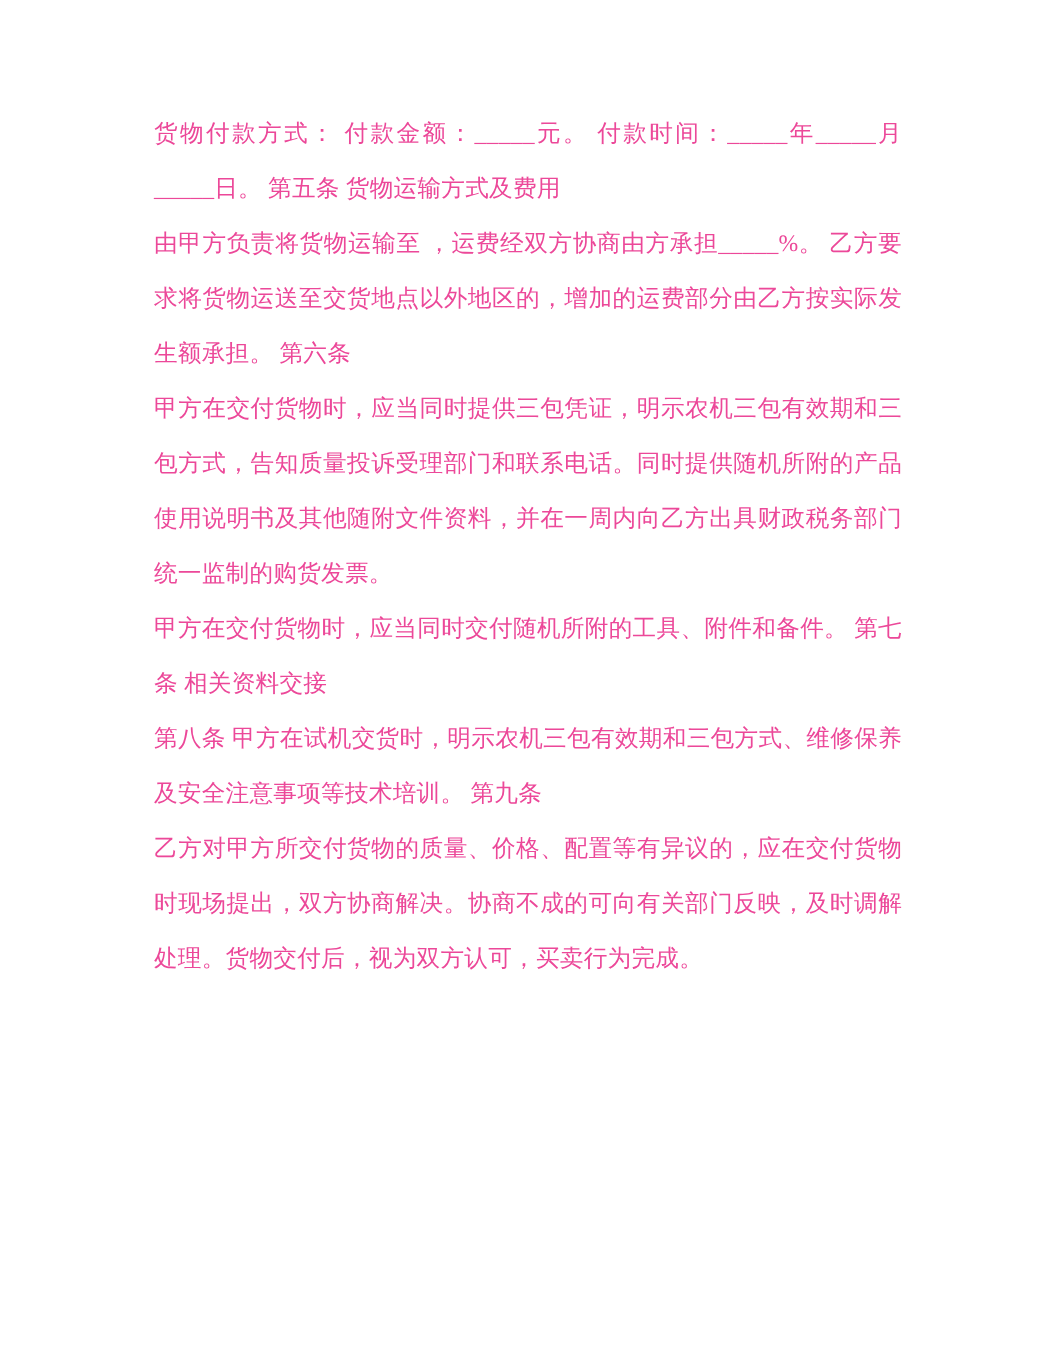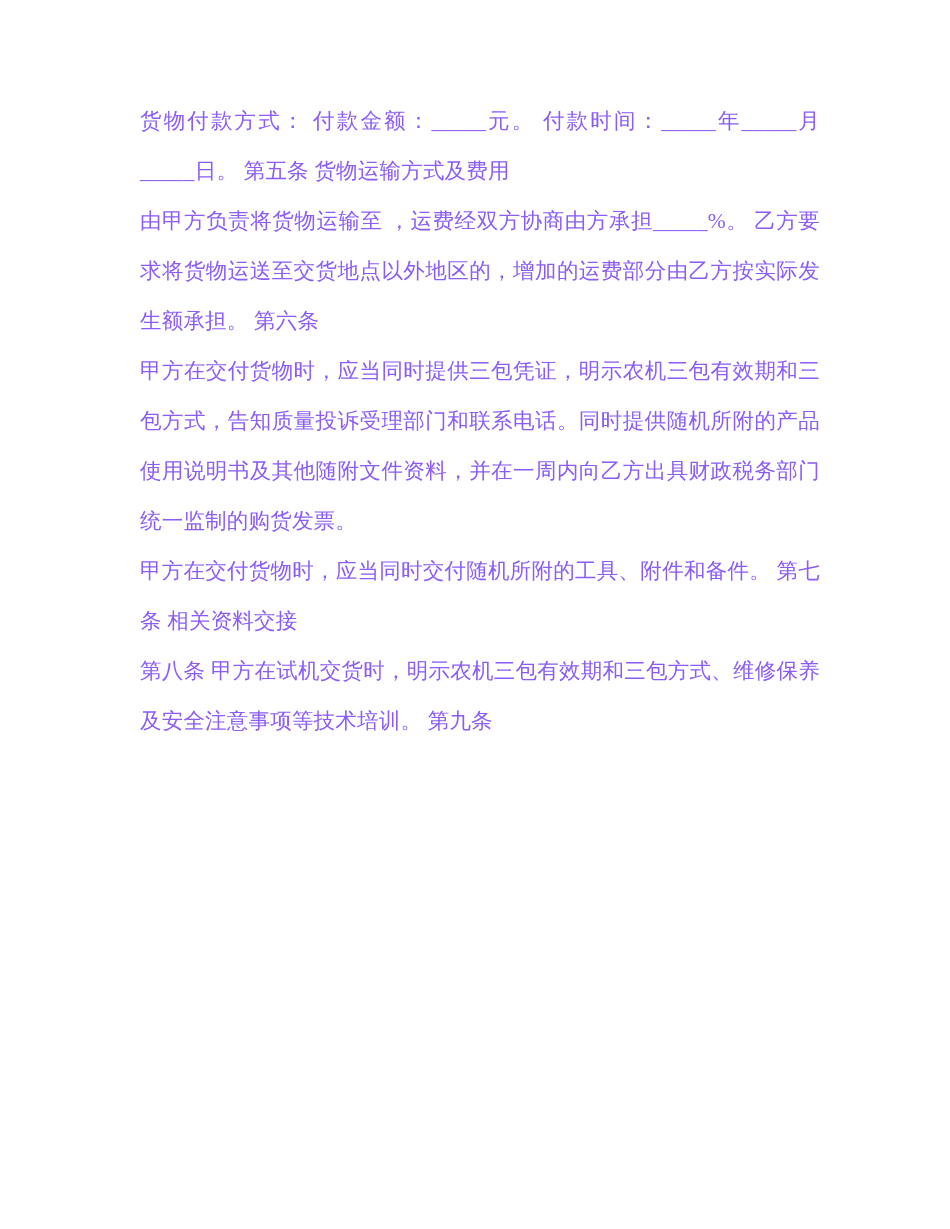--- a/index.html
+++ b/index.html
@@ -27,30 +27,31 @@
     top: 96px;
     width: 680px;
   }
   .para {
     font-size: 21.5px;
     line-height: 50px;
     text-align: justify;
     text-justify: inter-ideograph;
     margin: 0;
     letter-spacing: 0.2px;
-    color: #8b5cf6;
+    color: #ec4899;
   }
   .para + .para {
     margin-top: 0px;
   }
 </style>
 </head>
 <body>
 
 <div class="page">
   <div class="doc-body">
     <p class="para">货物付款方式： 付款金额：_____元。 付款时间：_____年_____月_____日。 第五条 货物运输方式及费用</p>
     <p class="para">由甲方负责将货物运输至 ，运费经双方协商由方承担_____%。 乙方要求将货物运送至交货地点以外地区的，增加的运费部分由乙方按实际发生额承担。 第六条</p>
     <p class="para">甲方在交付货物时，应当同时提供三包凭证，明示农机三包有效期和三包方式，告知质量投诉受理部门和联系电话。同时提供随机所附的产品使用说明书及其他随附文件资料，并在一周内向乙方出具财政税务部门统一监制的购货发票。</p>
     <p class="para">甲方在交付货物时，应当同时交付随机所附的工具、附件和备件。 第七条 相关资料交接</p>
     <p class="para">第八条 甲方在试机交货时，明示农机三包有效期和三包方式、维修保养及安全注意事项等技术培训。 第九条</p>
+    <p class="para">乙方对甲方所交付货物的质量、价格、配置等有异议的，应在交付货物时现场提出，双方协商解决。协商不成的可向有关部门反映，及时调解处理。货物交付后，视为双方认可，买卖行为完成。</p>
   </div>
 </div>
 
 </body></html>

